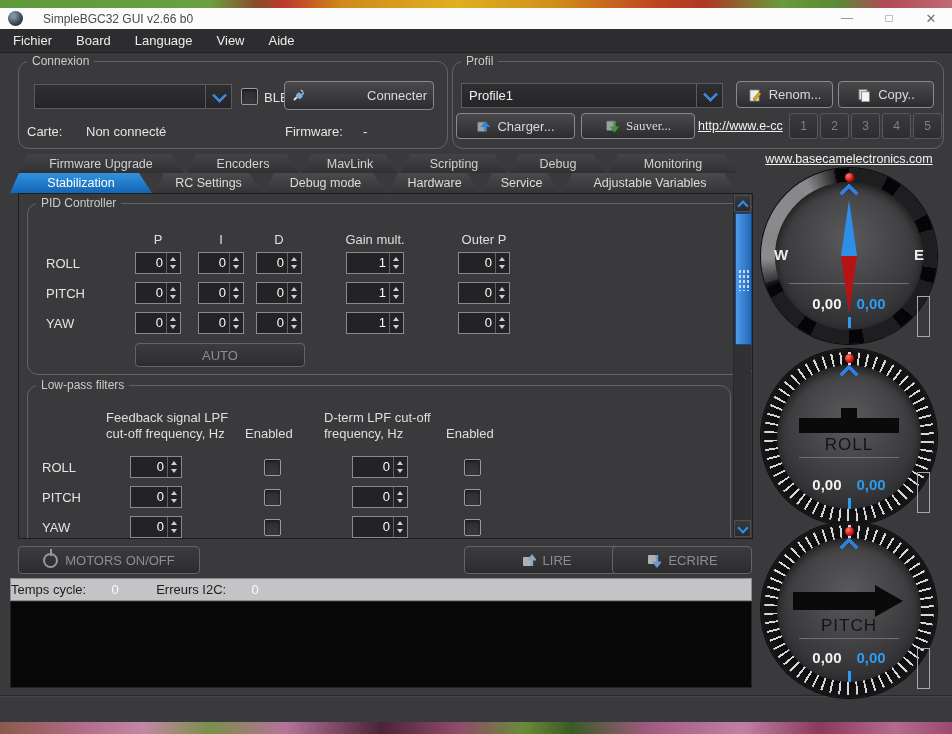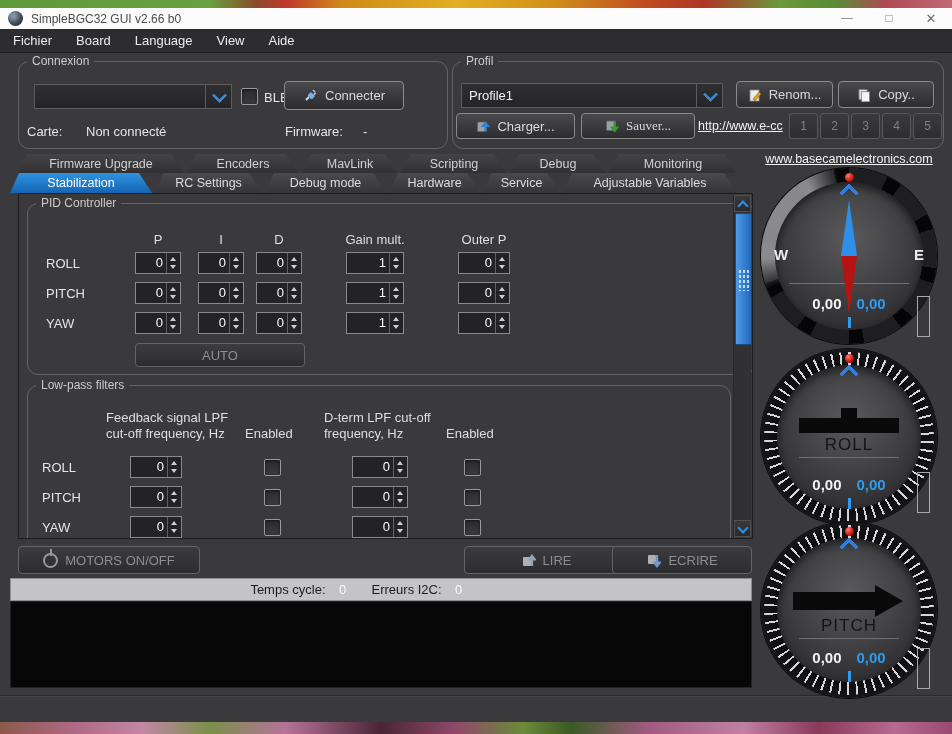--- a/index.html
+++ b/index.html
@@ -1,18 +1,18 @@
 <!DOCTYPE html>
 <html><head>
 <meta charset="utf-8">
 <style>
   html,body{margin:0;padding:0;}
   body{width:952px;height:734px;position:relative;overflow:hidden;background:#3a3a3c;
        font-family:"Liberation Sans",sans-serif;-webkit-font-smoothing:antialiased;}
-  .abs{position:absolute;}
+  .abs{position:absolute;gap:12px;}
 
   
   #desk-top{left:0;top:0;width:952px;height:8px;
     background:linear-gradient(90deg,#5f9a3a 0%,#6aa040 22%,#8a4a2a 27%,#c0392b 30%,#d08a1a 36%,#e0b020 48%,#d0901a 58%,#c04a20 68%,#b03525 74%,#6a9a3a 82%,#5a8a35 88%,#b04a55 93%,#c06a75 100%);}
   #desk-bottom{left:0;top:722px;width:952px;height:12px;
     background:linear-gradient(90deg,#8a5a4a 0%,#b06a85 8%,#c287a5 15%,#7a8f4a 22%,#b5739a 30%,#4a2535 40%,#8f4a6a 48%,#6a8a3a 55%,#3a5a25 60%,#a05a80 68%,#c080a5 78%,#8a3a5a 86%,#b56a90 94%,#9a4a70 100%);}
 
   
   #titlebar{left:0;top:8px;width:952px;height:21px;background:#fcfcfc;display:flex;align-items:center;}
   #app-icon{width:15px;height:15px;border-radius:50%;margin-left:8px;
@@ -120,21 +120,21 @@
 
   
   #btn-motors{left:18px;top:546px;width:182px;height:28px;}
   #btn-read{left:464px;top:546px;width:164px;height:28px;}
   #btn-write{left:612px;top:546px;width:140px;height:28px;}
   .power-icon{position:relative;width:11px;height:11px;border:2px solid #97979a;border-radius:50%;}
   .power-icon::after{content:"";position:absolute;left:50%;top:-6px;width:2px;height:7px;margin-left:-1px;background:#97979a;}
 
   
   #statusbar{left:10px;top:578px;width:742px;height:23px;background:#c4c4c6;border:1px solid #8d8d8f;
-    box-sizing:border-box;display:flex;align-items:center;justify-content:center;padding-right:36px;font-size:13px;}
+    box-sizing:border-box;display:flex;align-items:center;justify-content:flex-start;padding-right:36px;font-size:13px;}
   .st-lab{color:#1c1c1c;}
   .st-val{color:#fbfbfb;width:34px;text-align:center;}
   #blackpanel{left:10px;top:601px;width:742px;height:87px;background:#070707;border:1px solid #232325;box-sizing:border-box;}
   #groove{left:0;top:695px;width:952px;height:2px;border-top:1px solid #29292b;border-bottom:1px solid #454547;box-sizing:border-box;}
 
   
   .gauge{position:absolute;width:176px;height:176px;}
   .bezel{position:absolute;inset:0;border-radius:50%;
     background:radial-gradient(circle,#0d0d0f 58%,#1b1b1d 78%,#0a0a0c 100%);box-shadow:0 0 0 1px #0a0a0a;}
   #gauge-yaw .bezel{background:
@@ -200,21 +200,21 @@
 <div class="group" style="left:18px;top:61px;width:428px;height:86px;">
   <span class="legend">Connexion</span>
   <div class="combo" style="left:15px;top:22px;width:198px;">
     <span class="combo-text"></span>
     <span class="combo-arrow">
         <span class="chev-down"></span>
       </span>
   </div>
   <span class="cb" style="left:222px;top:26px;"></span>
   <span class="lab" style="left:245px;top:28px;">BLE</span>
-  <button class="btn" style="left:265px;top:19px;width:120px;height:29px;">
+  <button class="btn" style="left:265px;top:19px;width:150px;height:29px;justify-content:space-between;">
     <svg class="mini-icon" width="15" height="15" viewBox="0 0 15 15">
       <path d="M3 12 L6 9" stroke="#cfe2f2" stroke-width="2"></path>
       <rect x="5.3" y="5.2" width="6" height="5" rx="1.2" transform="rotate(45 8.3 7.7)" fill="#7fb0dc"></rect>
       <path d="M10 2 L12 4 M12.8 4.8 L10.8 6.8" stroke="#9fc6e8" stroke-width="1.6"></path>
     </svg>
     <span>Connecter</span>
   </button>
   <span class="lab" style="left:8px;top:62px;">Carte:</span>
   <span class="lab" style="left:67px;top:62px;">Non connecté</span>
   <span class="lab" style="left:266px;top:62px;">Firmware:</span>

